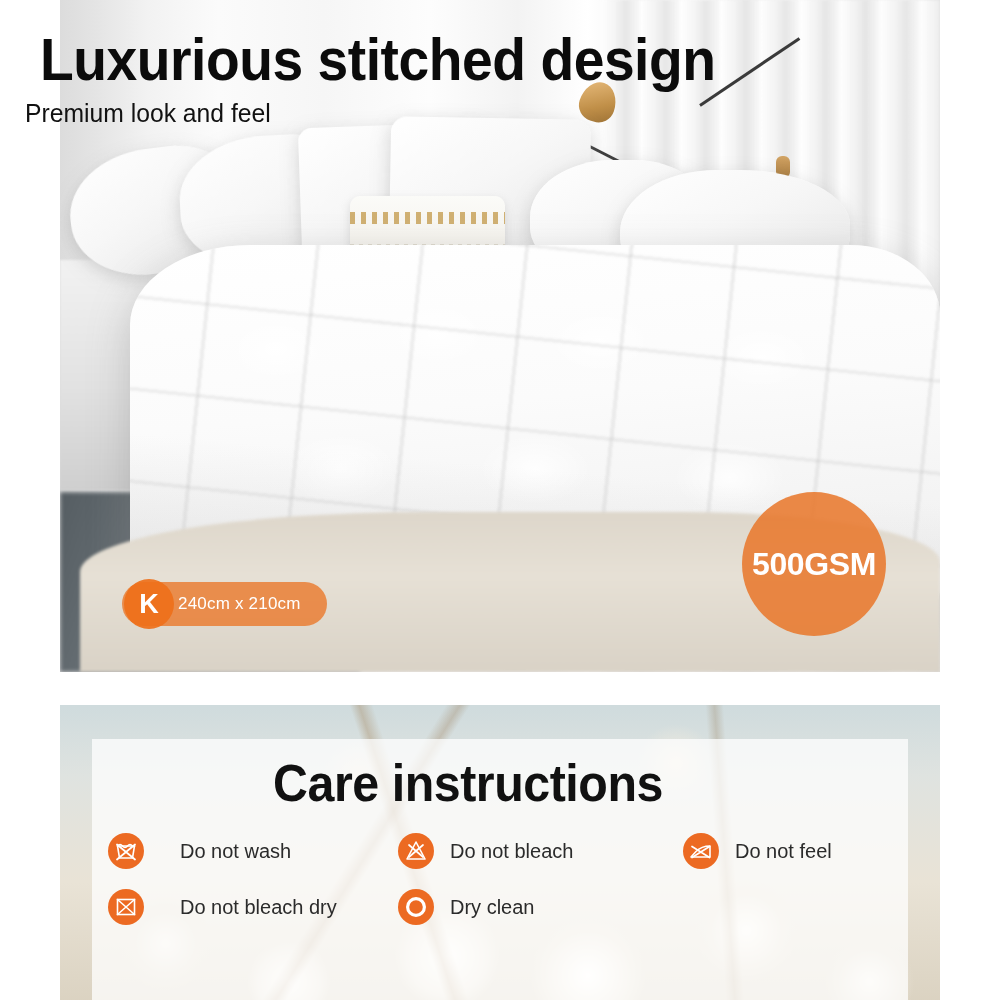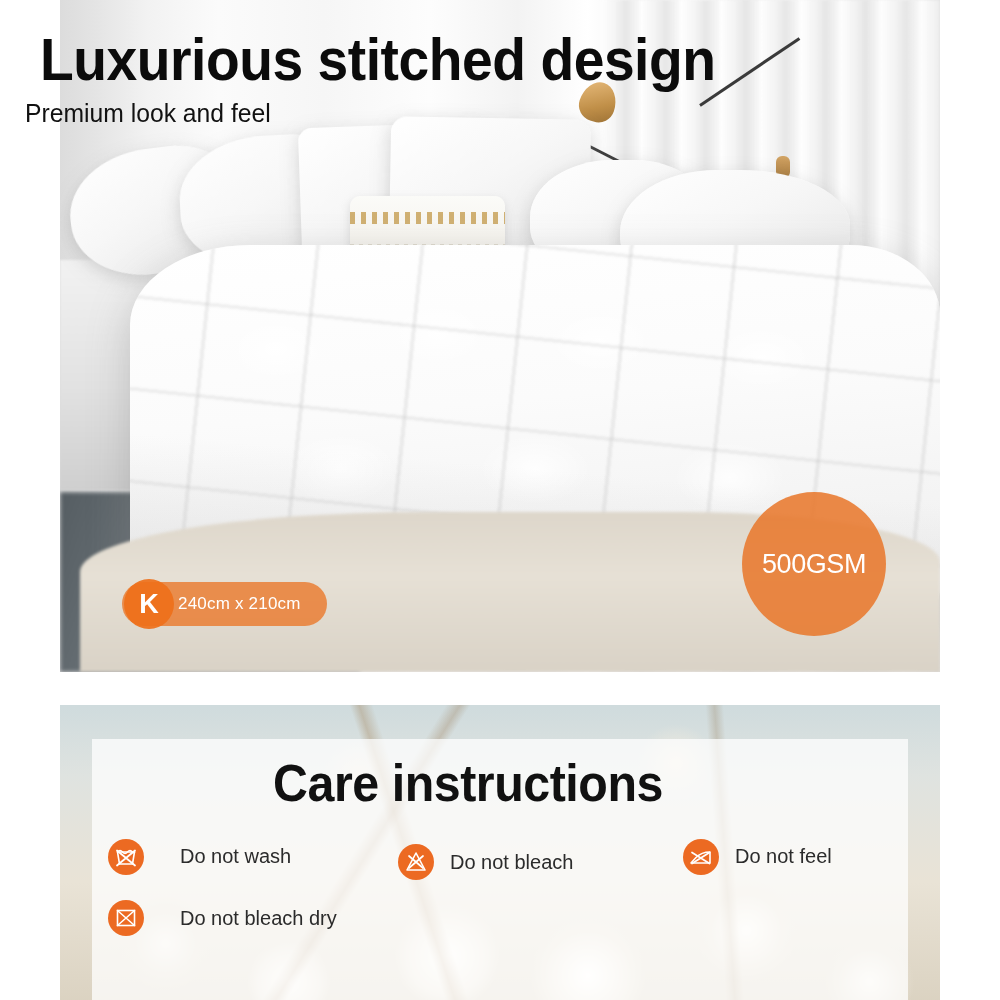--- a/index.html
+++ b/index.html
@@ -203,22 +203,22 @@
     width: 144px; height: 144px;
     border-radius: 50%;
     background: rgba(232,121,46,0.88);
     display: flex;
     align-items: center;
     justify-content: center;
     z-index: 7;
   }
   .gsm-badge span {
     color: #ffffff;
-    font-size: 27px;
-    font-weight: normal;
+    font-size: 32px;
+    font-weight: bold;
     letter-spacing: -0.4px;
   }
   .size-badge {
     position: absolute;
     left: 122px; top: 582px;
     height: 44px;
     padding: 0 26px 0 56px;
     border-radius: 24px;
     background: rgba(235,118,38,0.78);
     display: flex;
@@ -319,21 +319,21 @@
     justify-content: center;
     flex: 0 0 auto;
   }
   .care-item .lbl {
     margin-left: 16px;
     font-size: 20px;
     color: #2b2b2b;
     white-space: nowrap;
   }
   .col-1 { width: 290px; gap: 20px; }
-  .col-2 { width: 285px; margin-top: 11px; }
+  .col-2 { width: 285px; }
   .col-3 { width: 165px; }
 </style>
 </head>
 <body>
 
 <div class="hero">
   <div class="hero-bg"></div>
   <div class="curtains"></div>
   <div class="floor"></div>
   <div class="bed-base"></div>
@@ -422,17 +422,25 @@
       <div class="care-item col-1">
         <span class="ic">
           <svg width="26" height="26" viewBox="0 0 26 26">
             <rect x="4.5" y="5.5" width="17" height="15" fill="none" stroke="#fff" stroke-width="1.6"></rect>
             <path d="M4.5 5.5 L21.5 20.5 M21.5 5.5 L4.5 20.5" stroke="#fff" stroke-width="1.6" stroke-linecap="round"></path>
           </svg>
         </span>
         <span class="lbl">Do not bleach dry</span>
       </div>
 
+      <div class="care-item col-2">
+        <span class="ic">
+          <svg width="26" height="26" viewBox="0 0 26 26">
+            <circle cx="13" cy="13" r="8.4" fill="none" stroke="#fff" stroke-width="3.2"></circle>
+          </svg>
+        </span>
+        <span class="lbl">Dry clean</span>
+      </div>
 
     </div>
 
   </div>
 </div>
 
 </body></html>

